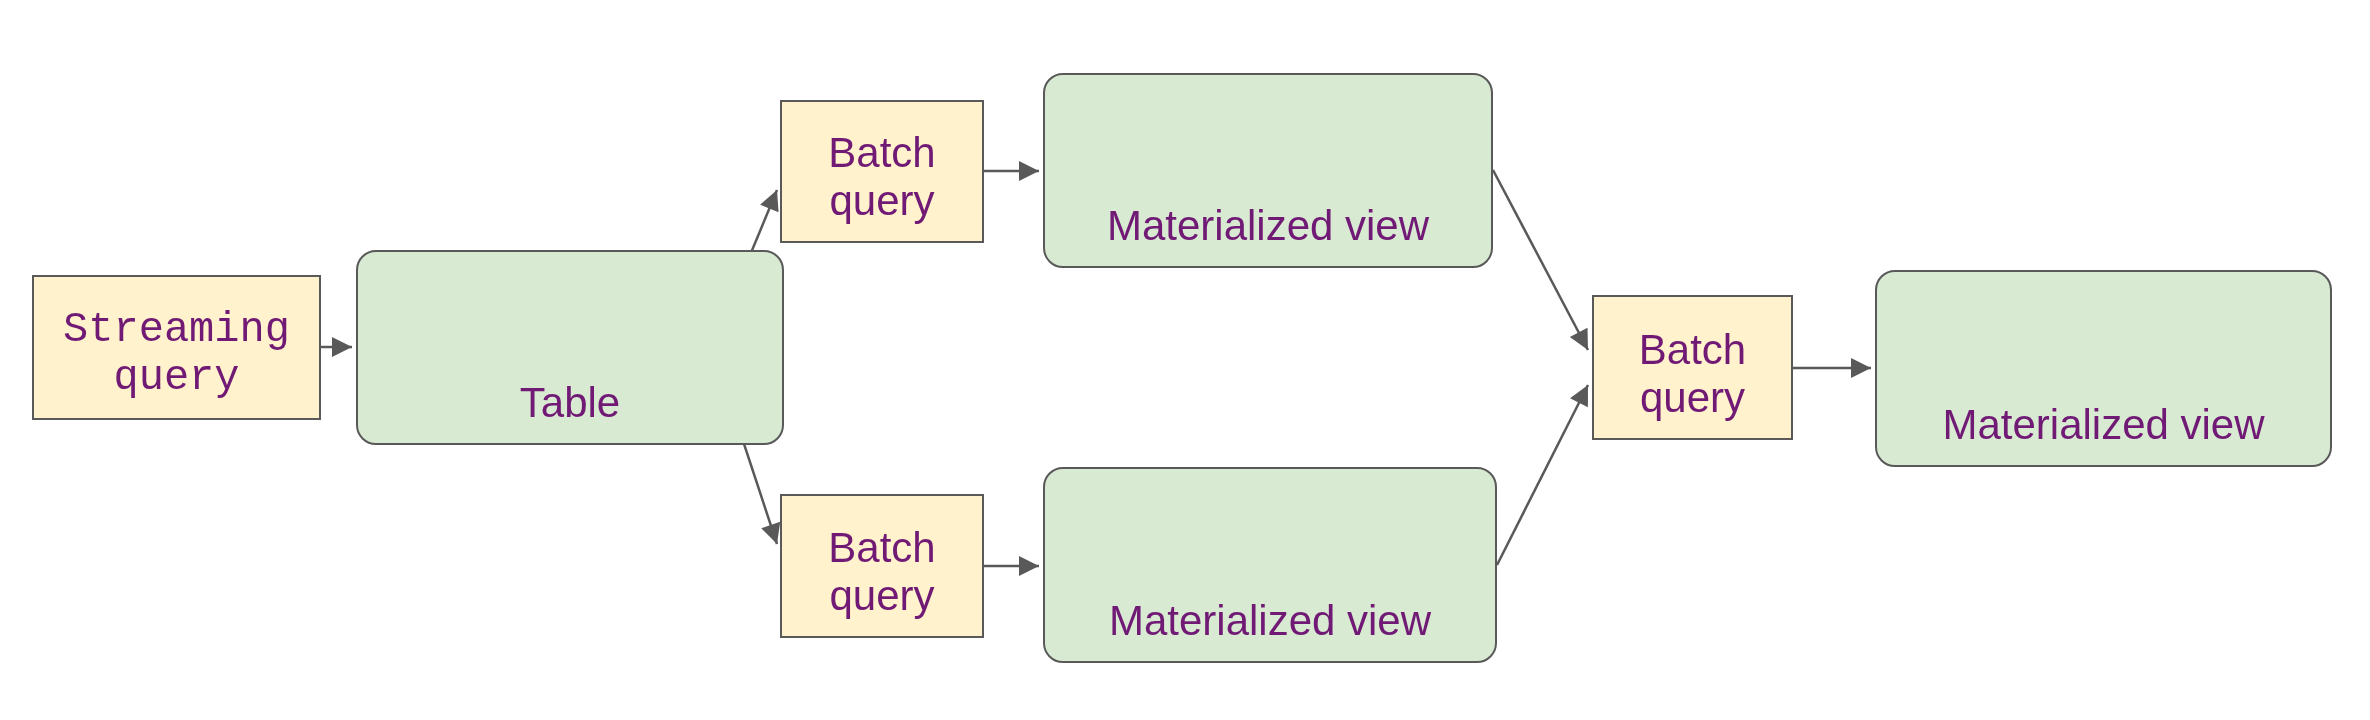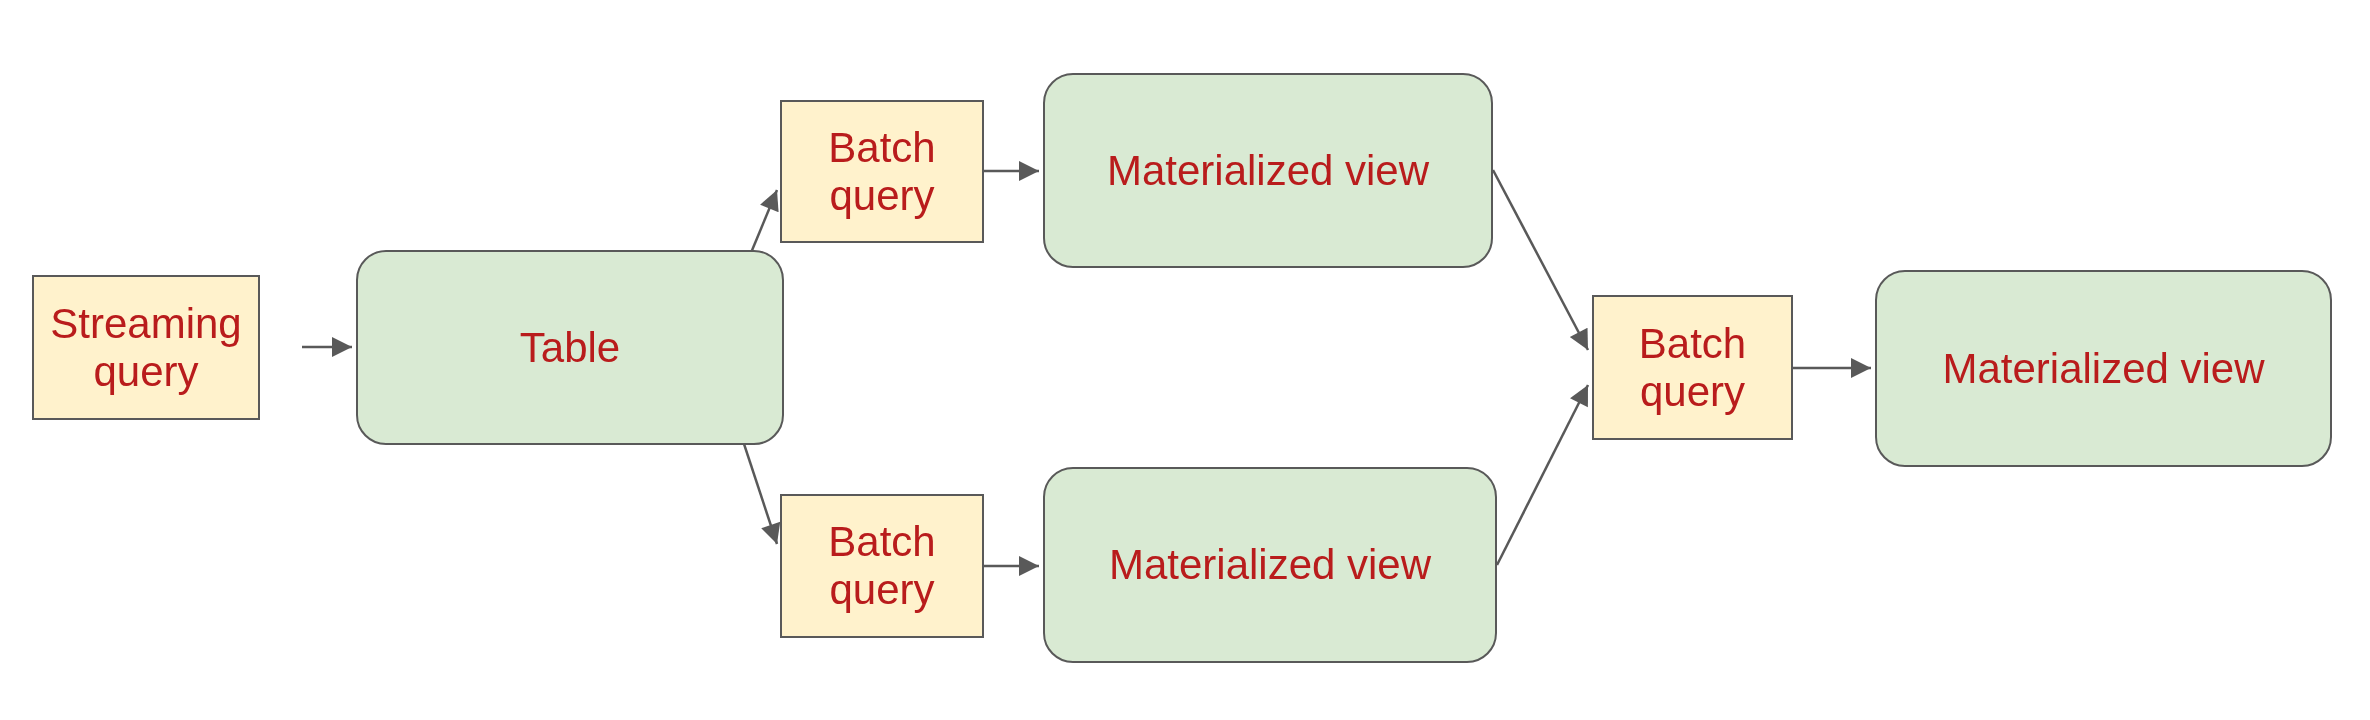--- a/index.html
+++ b/index.html
@@ -25,36 +25,36 @@
   }
   .edge {
     stroke: #595959;
     stroke-width: 2.5;
     fill: none;
   }
   .node {
     position: absolute;
     box-sizing: border-box;
     display: flex;
-    align-items: center;
+    align-items: flex-end;
     justify-content: center;
     text-align: center;
-    padding: 4px 20px;
+    padding: 16px 20px;
     font-size: 42px;
     line-height: 48px;
-    color: #b91c1c;
+    color: #701a75;
   }
   .node-query {
     background: #fff2cc;
     border: 2.5px solid #595959;
   }
   .node-dataset {
     background: #d9ead3;
     border: 2.5px solid #595959;
-    border-radius: 30px;
+    border-radius: 20px;
   }
   .node-label {
     display: block;
   }
 </style>
 </head>
 <body>
 
 <div class="canvas">
 
@@ -67,21 +67,21 @@
     <line class="edge" x1="302" y1="347" x2="352" y2="347" marker-end="url(#arrow)"></line>
     <line class="edge" x1="712" y1="347" x2="777" y2="190" marker-end="url(#arrow)"></line>
     <line class="edge" x1="712" y1="347" x2="777" y2="544" marker-end="url(#arrow)"></line>
     <line class="edge" x1="984" y1="171" x2="1039" y2="171" marker-end="url(#arrow)"></line>
     <line class="edge" x1="984" y1="566" x2="1039" y2="566" marker-end="url(#arrow)"></line>
     <line class="edge" x1="1493" y1="170" x2="1588" y2="350" marker-end="url(#arrow)"></line>
     <line class="edge" x1="1497" y1="565" x2="1588" y2="385" marker-end="url(#arrow)"></line>
     <line class="edge" x1="1793" y1="368" x2="1871" y2="368" marker-end="url(#arrow)"></line>
   </svg>
 
-  <div class="node node-query" style="left:32px; top:275px; width:228px; height:145px;">
+  <div class="node node-query" style="left:32px; top:275px; width:289px; height:145px;font-family:Liberation Mono, monospace;">
     <span class="node-label">Streaming query</span>
   </div>
 
   <div class="node node-dataset" style="left:356px; top:250px; width:428px; height:195px;">
     <span class="node-label">Table</span>
   </div>
 
   <div class="node node-query" style="left:780px; top:100px; width:204px; height:143px;">
     <span class="node-label">Batch query</span>
   </div>

